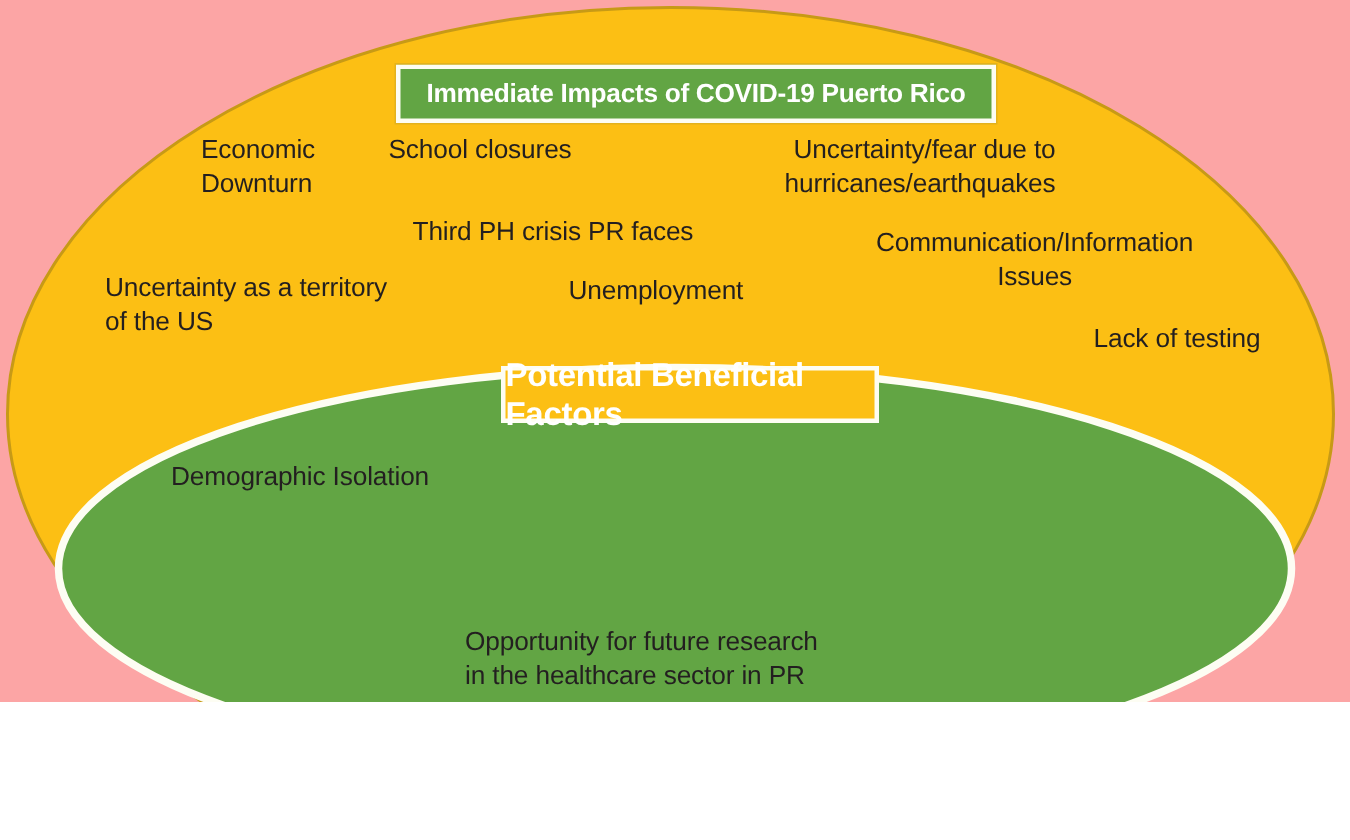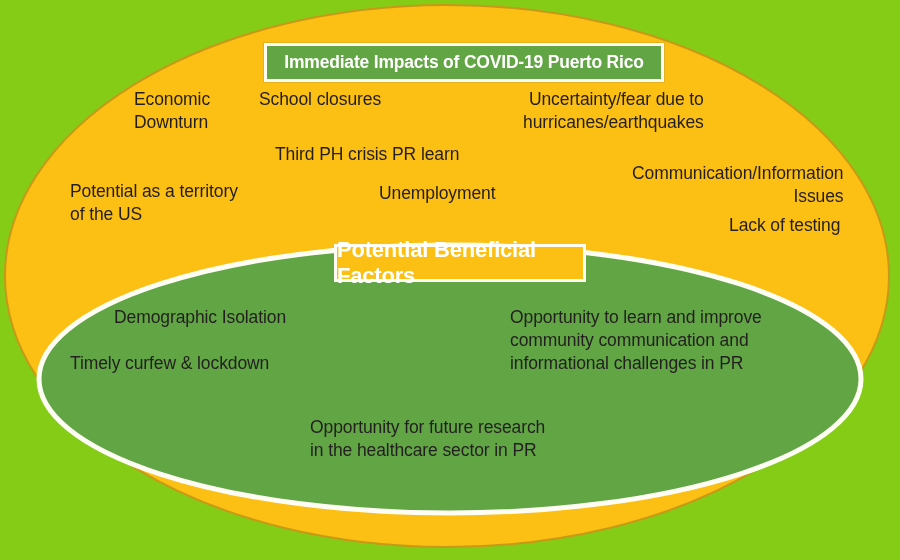--- a/index.html
+++ b/index.html
@@ -7,22 +7,22 @@
     margin: 0;
     padding: 0;
     background: #ffffff;
   }
   body {
     font-family: "Liberation Sans", sans-serif;
   }
   #stage {
     position: relative;
     width: 900px;
-    height: 560px;
-    background: #84cc16;
+    height: 468px;
+    background: #fca5a5;
     overflow: hidden;
   }
   .venn-svg {
     position: absolute;
     left: 0;
     top: 0;
     width: 900px;
     height: 560px;
   }
   .label {
@@ -62,21 +62,21 @@
     background: #fcbf14;
     border: 3px solid #fdfdf3;
     color: #ffffff;
     font-size: 22px;
   }
   
   #lbl-economic      { left: 134px; top: 88px;  text-align: left; }
   #lbl-school        { left: 259px; top: 88px;  text-align: center; }
   #lbl-uncertainty   { left: 523px; top: 88px;  text-align: right; }
   #lbl-thirdph       { left: 275px; top: 143px; text-align: left; }
-  #lbl-communication { left: 632px; top: 150px; text-align: right; margin-top: 12px; }
+  #lbl-communication { left: 584px; top: 150px; text-align: center; }
   #lbl-challenges    { left: 70px;  top: 180px; text-align: left; }
   #lbl-unemployment  { left: 379px; top: 182px; text-align: left; }
   #lbl-lacktesting   { left: 729px; top: 214px; text-align: left; }
   
   #lbl-demographic   { left: 114px; top: 306px; text-align: left; }
   #lbl-opportunity-learn { left: 510px; top: 306px; text-align: left; }
   #lbl-curfew        { left: 70px;  top: 352px; text-align: left; }
   #lbl-research      { left: 310px; top: 416px; text-align: left; }
 </style>
 </head>
@@ -92,38 +92,34 @@
   <div class="banner" id="impacts-banner">Immediate Impacts of COVID-19 Puerto Rico</div>
 
   <div class="label" id="lbl-economic">Economic
 Downturn</div>
 
   <div class="label" id="lbl-school">School closures</div>
 
   <div class="label" id="lbl-uncertainty">Uncertainty/fear due to
 hurricanes/earthquakes</div>
 
-  <div class="label" id="lbl-thirdph">Third PH crisis PR learn</div>
+  <div class="label" id="lbl-thirdph">Third PH crisis PR faces</div>
 
   <div class="label" id="lbl-communication">Communication/Information
 Issues</div>
 
-  <div class="label" id="lbl-challenges">Potential as a territory
+  <div class="label" id="lbl-challenges">Uncertainty as a territory
 of the US</div>
 
   <div class="label" id="lbl-unemployment">Unemployment</div>
 
   <div class="label" id="lbl-lacktesting">Lack of testing</div>
 
   <div class="banner" id="benefits-banner">Potential Beneficial Factors</div>
 
   <div class="label" id="lbl-demographic">Demographic Isolation</div>
 
-  <div class="label" id="lbl-opportunity-learn">Opportunity to learn and improve
-community communication and
-informational challenges in PR</div>
 
-  <div class="label" id="lbl-curfew">Timely curfew &amp; lockdown</div>
 
   <div class="label" id="lbl-research">Opportunity for future research
 in the healthcare sector in PR</div>
 
 </div>
 
 </body></html>

